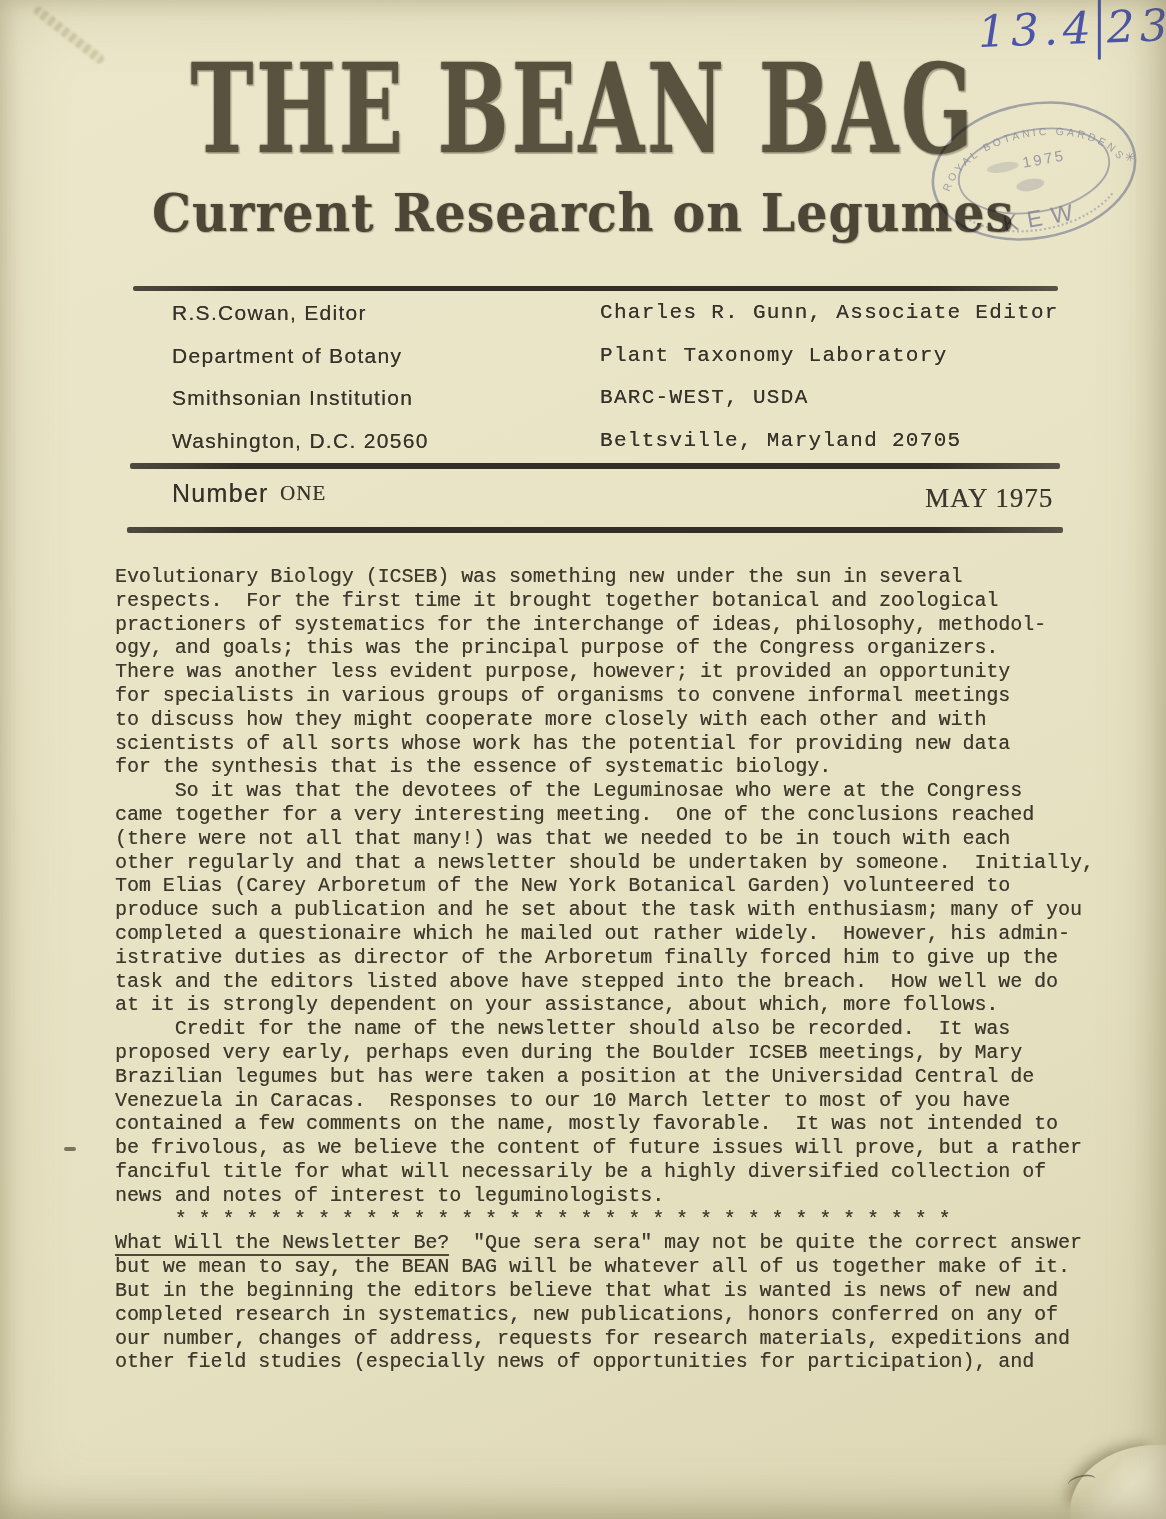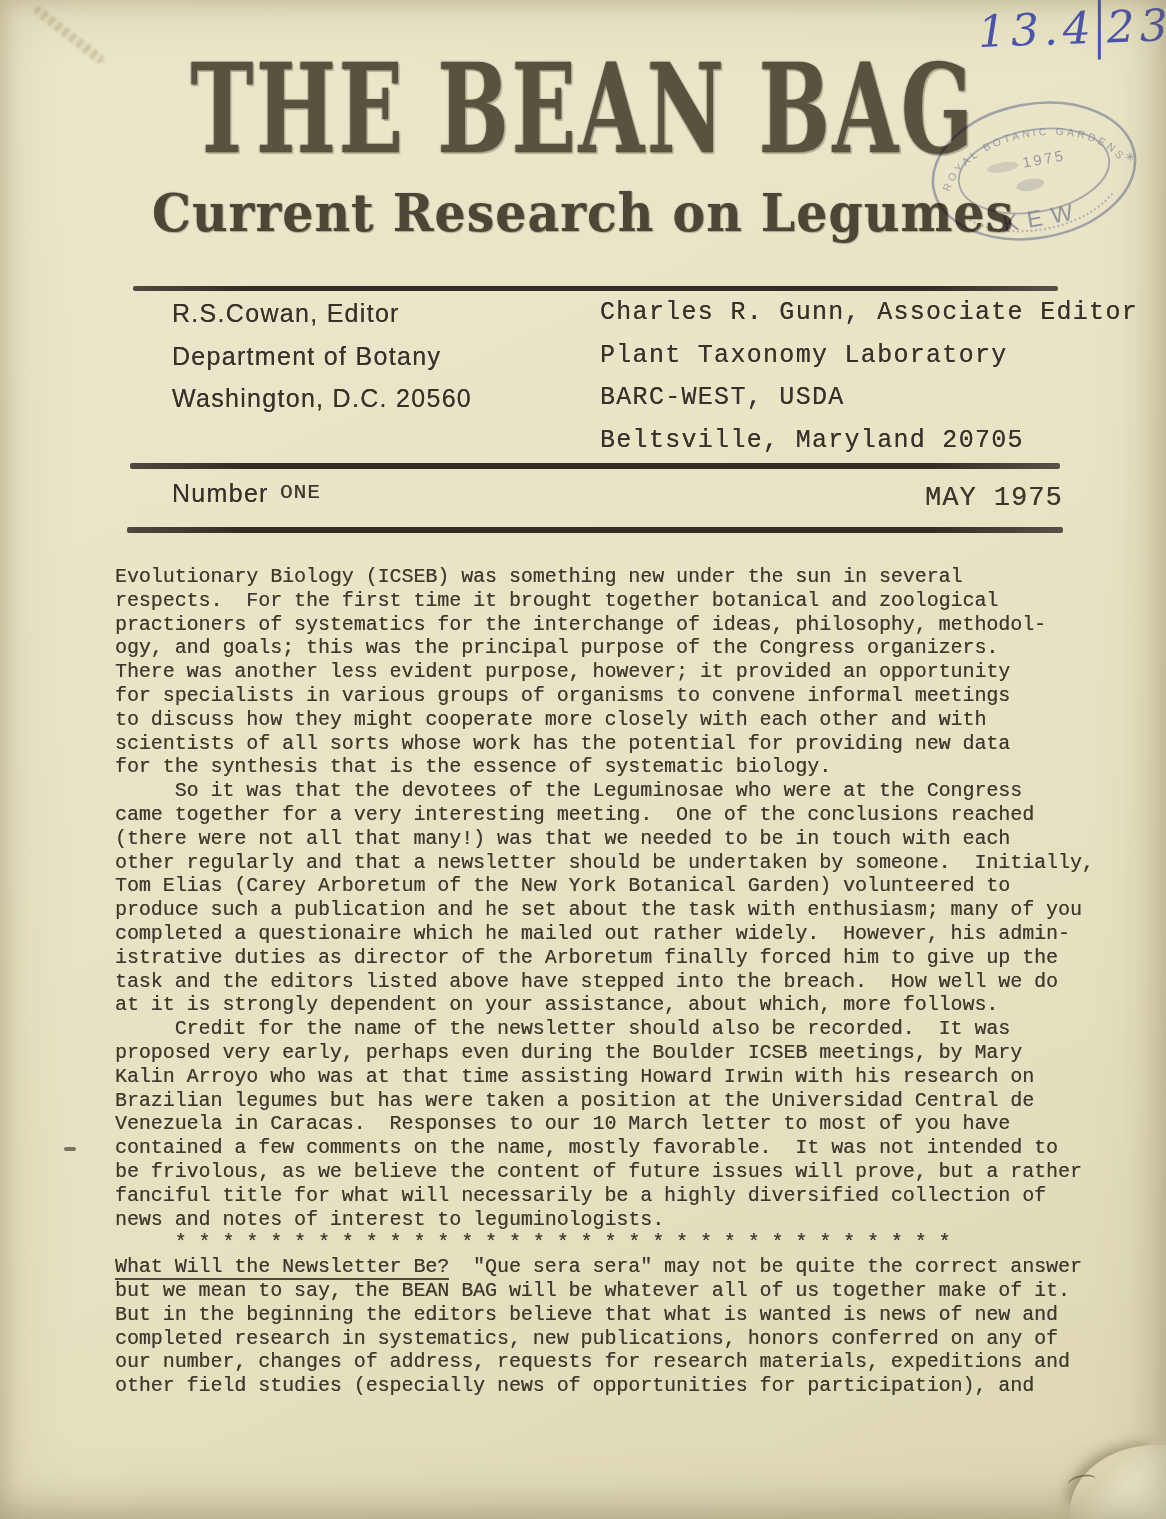--- a/index.html
+++ b/index.html
@@ -36,26 +36,26 @@
     position:absolute;top:182px;left:0;width:100%;text-align:center;margin:0;
     font-family:"DejaVu Serif",serif;font-weight:bold;font-size:49px;line-height:62px;
     letter-spacing:1px;color:#4d4636;transform:scaleY(1.06);
     text-shadow:1px 1px 1px rgba(77,70,54,.35),0 0 1.5px rgba(77,70,54,.4);
   }
   .rule{position:absolute;height:5px;border-radius:2px;
     background:linear-gradient(90deg,rgba(50,46,39,.85),rgba(50,46,39,1) 12% 86%,rgba(50,46,39,.8));}
   .rule-a{left:133px;top:286px;width:925px;}
   .rule-b{left:130px;top:463px;width:930px;height:6px;}
   .rule-c{left:127px;top:527px;width:936px;height:6px;}
-  .masthead-col{position:absolute;top:292px;font-size:25px;line-height:42.6px;
+  .masthead-col{position:absolute;top:292px;font-size:21px;line-height:42.6px;
     letter-spacing:1.3px;color:#36322a;text-shadow:0 0 .6px rgba(54,50,42,.8);}
   .masthead-left{left:172px;}
   .masthead-right{left:600px;font-family:Liberation Mono, monospace;}
   .issue-label{position:absolute;left:172px;top:479px;font-size:25px;letter-spacing:1.3px;color:#36322a;text-shadow:0 0 .6px rgba(54,50,42,.8);}
-  .mono{font-family:Liberation Mono, monospace;color:#3c372c;}
+  .mono{font-family:Liberation Serif, serif;color:#3c372c;}
   .issue-number{position:absolute;left:280px;top:481px;font-size:21px;letter-spacing:1px;text-shadow:.3px .3px .5px rgba(60,55,44,.7);}
   .issue-date{position:absolute;left:925px;top:483px;font-size:27px;letter-spacing:1px;text-shadow:.3px .3px .5px rgba(60,55,44,.7);}
   .body-text{
     position:absolute;left:115px;top:565px;
     font-family:"Liberation Mono",monospace;font-size:19.9px;line-height:23.8px;
     color:#3e382c;text-shadow:.3px .3px .45px rgba(62,56,44,.65);
   }
   .body-text .line{white-space:pre;height:23.8px;}
   .heading{border-bottom:2.6px solid rgba(62,56,44,.9);}
   .stamp{
@@ -106,20 +106,21 @@
     <text x="198" y="78" font-size="12" fill="#7b82b8" opacity=".8">✳</text>
     <text x="106" y="126" font-size="23" fill="#7b82b8" text-anchor="middle" letter-spacing="9" opacity=".85" font-family="Liberation Sans, sans-serif">KEW</text>
     <path d="M 34,108 A 88,52 0 0 0 180,106" stroke="#7b82b8" stroke-width="2.2" stroke-dasharray="2 2.5" fill="none" opacity=".5"></path>
   </svg>
 
   <div class="rule rule-a"></div>
 
   <div class="masthead-col masthead-left">
     <div>R.S.Cowan, Editor</div>
     <div>Department of Botany</div>
+    <div>Smithsonian Institution</div>
     <div>Washington, D.C. 20560</div>
   </div>
 
   <div class="masthead-col masthead-right">
     <div>Charles R. Gunn, Associate Editor</div>
     <div>Plant Taxonomy Laboratory</div>
     <div>BARC-WEST, USDA</div>
     <div>Beltsville, Maryland 20705</div>
   </div>
 
@@ -146,21 +147,20 @@
       <div class="line">(there were not all that many!) was that we needed to be in touch with each</div>
       <div class="line">other regularly and that a newsletter should be undertaken by someone.  Initially,</div>
       <div class="line">Tom Elias (Carey Arboretum of the New York Botanical Garden) volunteered to</div>
       <div class="line">produce such a publication and he set about the task with enthusiasm; many of you</div>
       <div class="line">completed a questionaire which he mailed out rather widely.  However, his admin-</div>
       <div class="line">istrative duties as director of the Arboretum finally forced him to give up the</div>
       <div class="line">task and the editors listed above have stepped into the breach.  How well we do</div>
       <div class="line">at it is strongly dependent on your assistance, about which, more follows.</div>
       <div class="line">     Credit for the name of the newsletter should also be recorded.  It was</div>
       <div class="line">proposed very early, perhaps even during the Boulder ICSEB meetings, by Mary</div>
-      <div class="line">Kalin Arroyo who was at that time assisting Howard Irwin with his research on</div>
       <div class="line">Brazilian legumes but has were taken a position at the Universidad Central de</div>
       <div class="line">Venezuela in Caracas.  Responses to our 10 March letter to most of you have</div>
       <div class="line">contained a few comments on the name, mostly favorable.  It was not intended to</div>
       <div class="line">be frivolous, as we believe the content of future issues will prove, but a rather</div>
       <div class="line">fanciful title for what will necessarily be a highly diversified collection of</div>
       <div class="line">news and notes of interest to leguminologists.</div>
       <div class="line">     * * * * * * * * * * * * * * * * * * * * * * * * * * * * * * * * *</div>
       <div class="line"><span class="heading">What Will the Newsletter Be?</span>  "Que sera sera" may not be quite the correct answer</div>
       <div class="line">but we mean to say, the BEAN BAG will be whatever all of us together make of it.</div>
       <div class="line">But in the beginning the editors believe that what is wanted is news of new and</div>

